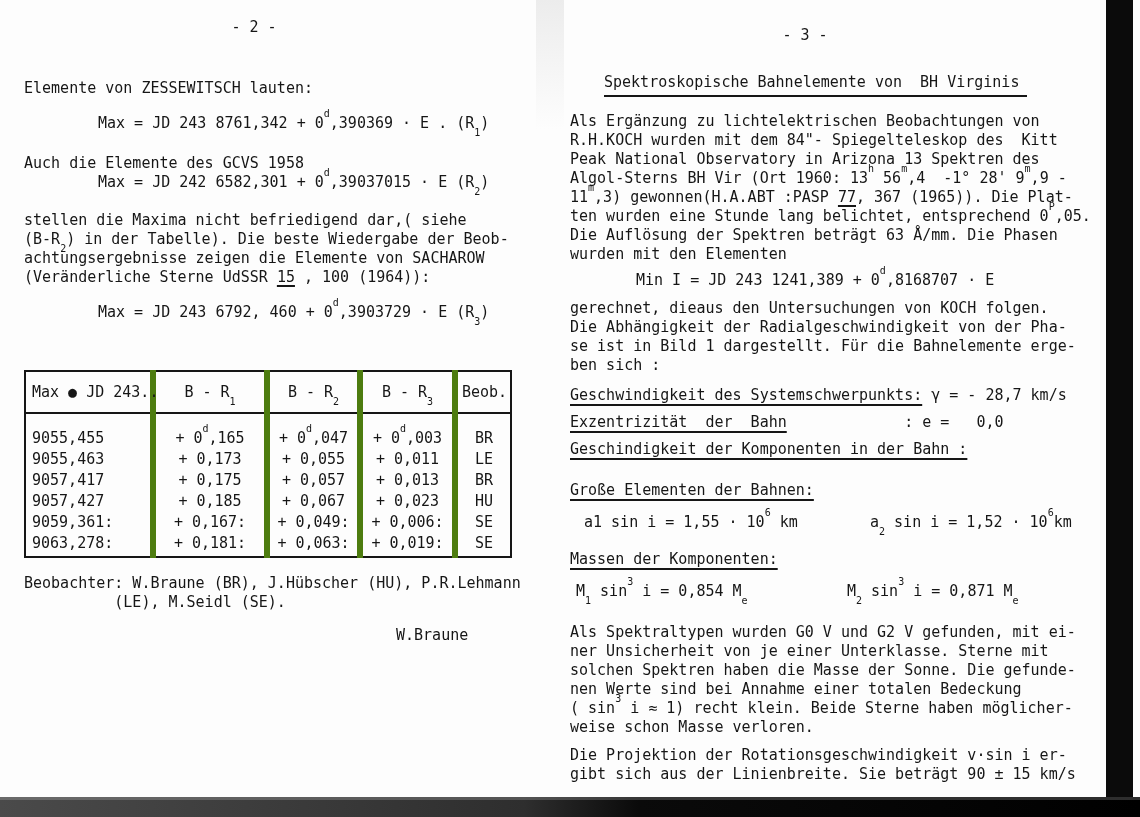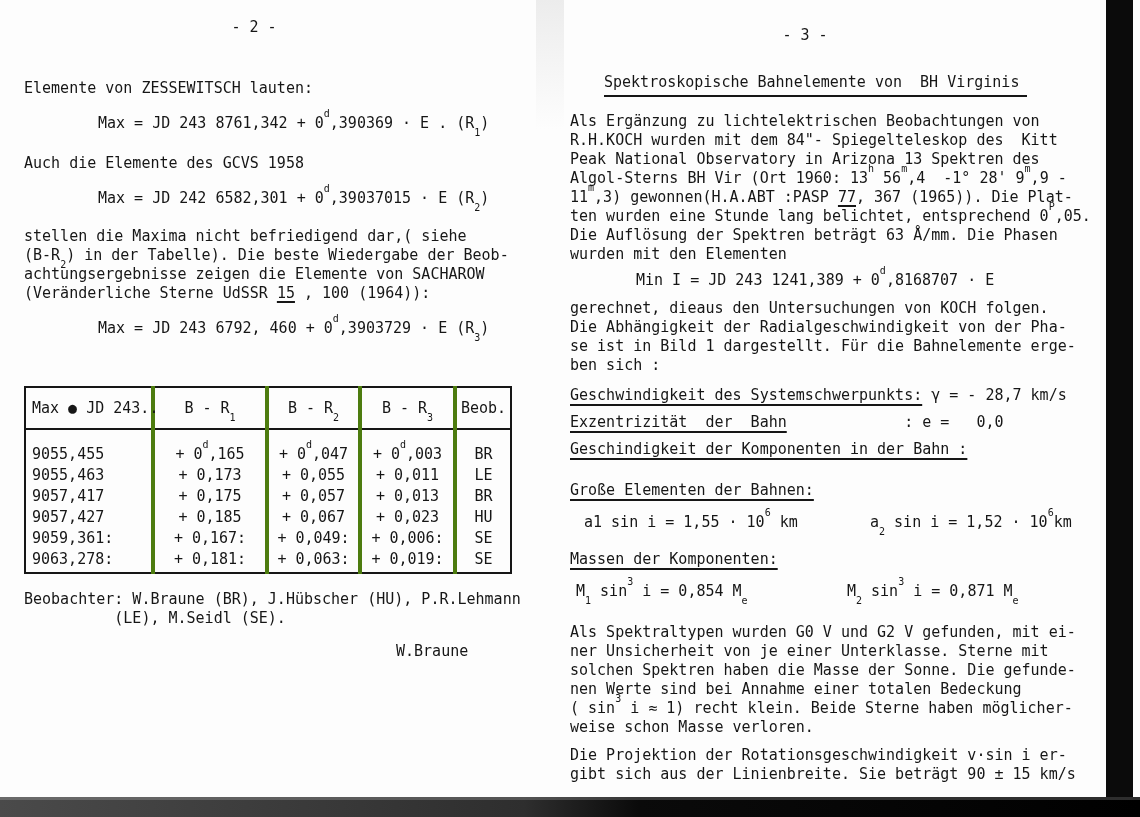--- a/index.html
+++ b/index.html
@@ -20,34 +20,34 @@
   sup.s{font-size:10px;position:relative;top:-5px;line-height:0;}
   sub.s{font-size:10px;position:relative;top:4px;line-height:0;}
   .u{text-decoration:underline;text-decoration-thickness:1.5px;text-underline-offset:3px;}
   .heading{display:inline-block;border-bottom:2px solid #161616;padding:0 8px 3px 0;white-space:pre;}
   .elem-line{white-space:pre;margin:0;}
   .elem-label{text-decoration:underline;text-decoration-thickness:1.5px;text-underline-offset:4px;}
   
   .p2-para1{margin-top:42px;}
   .p2-eq1{margin-top:16px;padding-left:74px;}
   .p2-para2{margin-top:21px;}
-  .p2-eq2{margin-top:16px;padding-left:74px;}
+  .p2-eq2{padding-left:74px;}
   .p2-para3{margin-top:19px;}
   .p2-eq3{margin-top:16px;padding-left:74px;}
   .obs{margin-top:16px;}
   .sig{margin-top:14px;padding-left:372px;}
   
   table.bo{border-collapse:collapse;margin-top:70px;table-layout:fixed;width:486px;}
   table.bo col:nth-child(1){width:128px;}
   table.bo col:nth-child(2){width:114px;}
   table.bo col:nth-child(3){width:93px;}
   table.bo col:nth-child(4){width:95px;}
   table.bo col:nth-child(5){width:56px;}
   table.bo{border:2px solid #161616;margin-top:48px;}
-  table.bo th,table.bo td{border-left:4px solid #4d7c0f;font-weight:normal;
+  table.bo th,table.bo td{border-left:6px solid #4d7c0f;font-weight:normal;
     font-size:15px;line-height:21px;padding:0 4px;white-space:pre;}
   table.bo th{border-bottom:2px solid #161616;text-align:center;height:40px;}
   table.bo th.first,table.bo td.first{border-left:none;text-align:left;padding-left:6px;}
   table.bo td{text-align:center;}
   tr.rfirst td{padding-top:14px;}
   tr.rgap td{padding-top:13px;}
   tr.rlast td{padding-bottom:2px;}
   
   .p3-head{margin-top:28px;padding-left:34px;}
   .p3-para1{margin-top:15px;}

